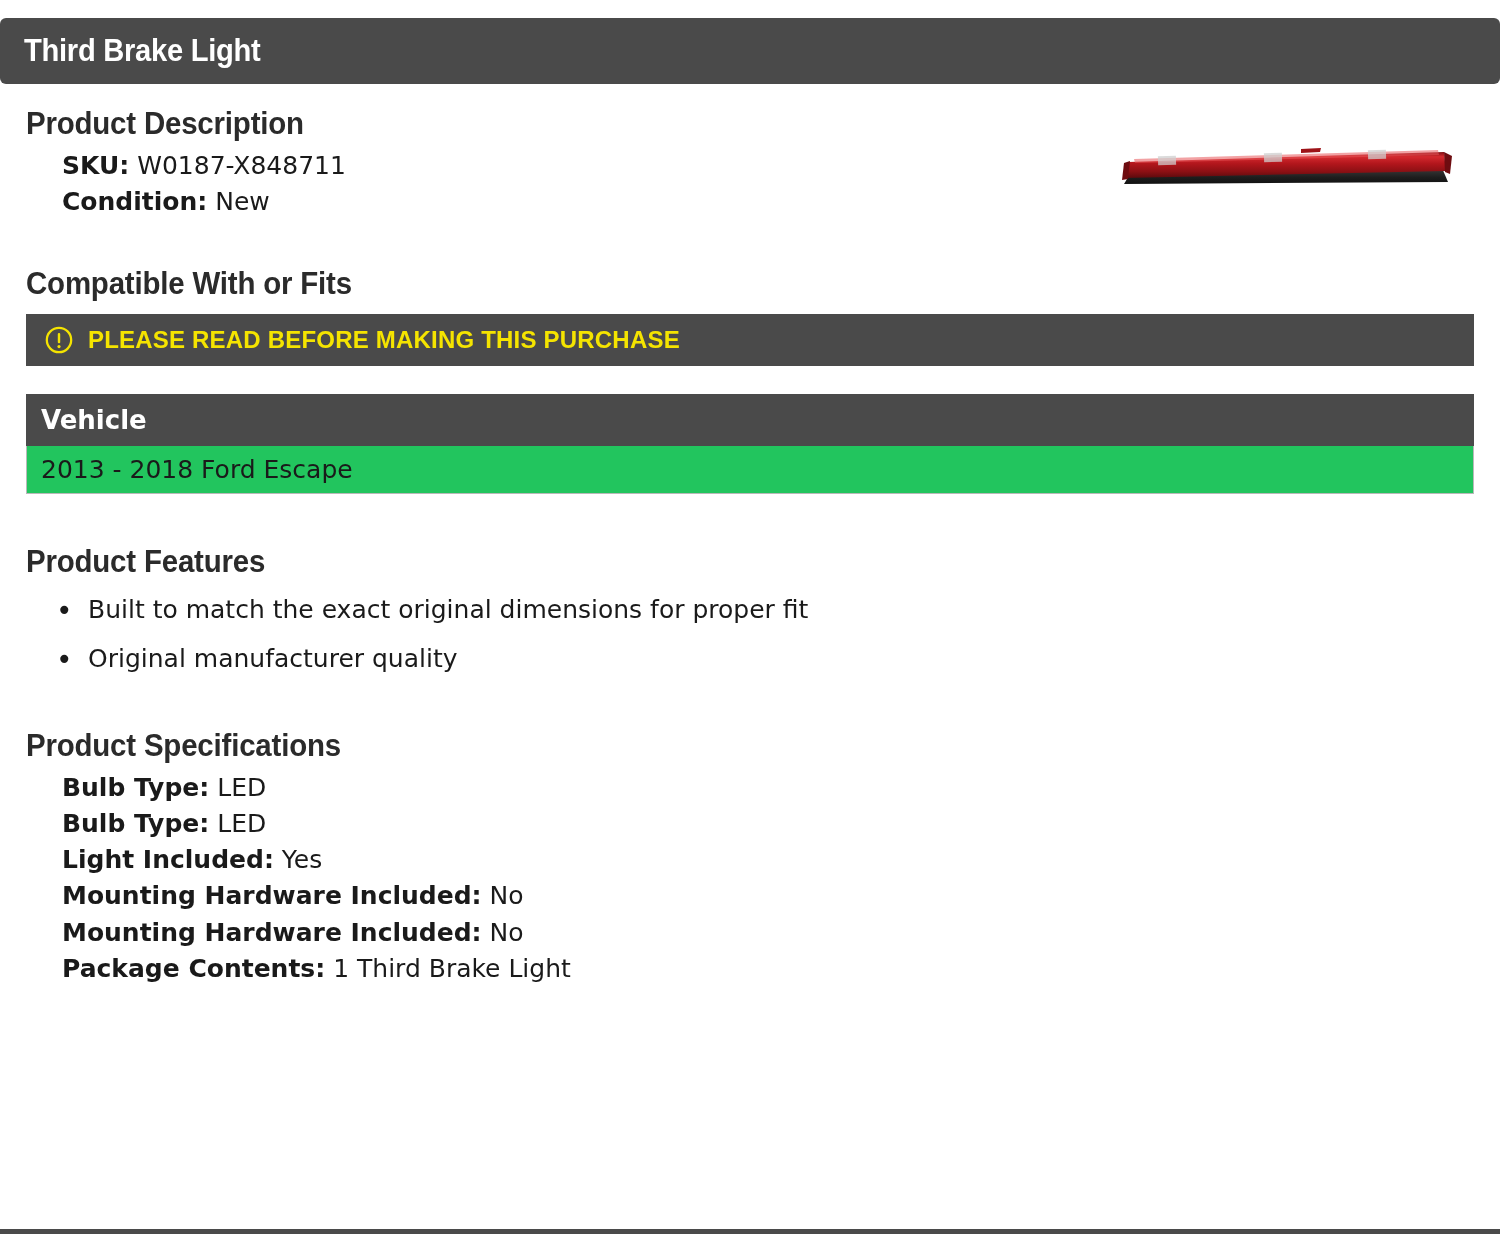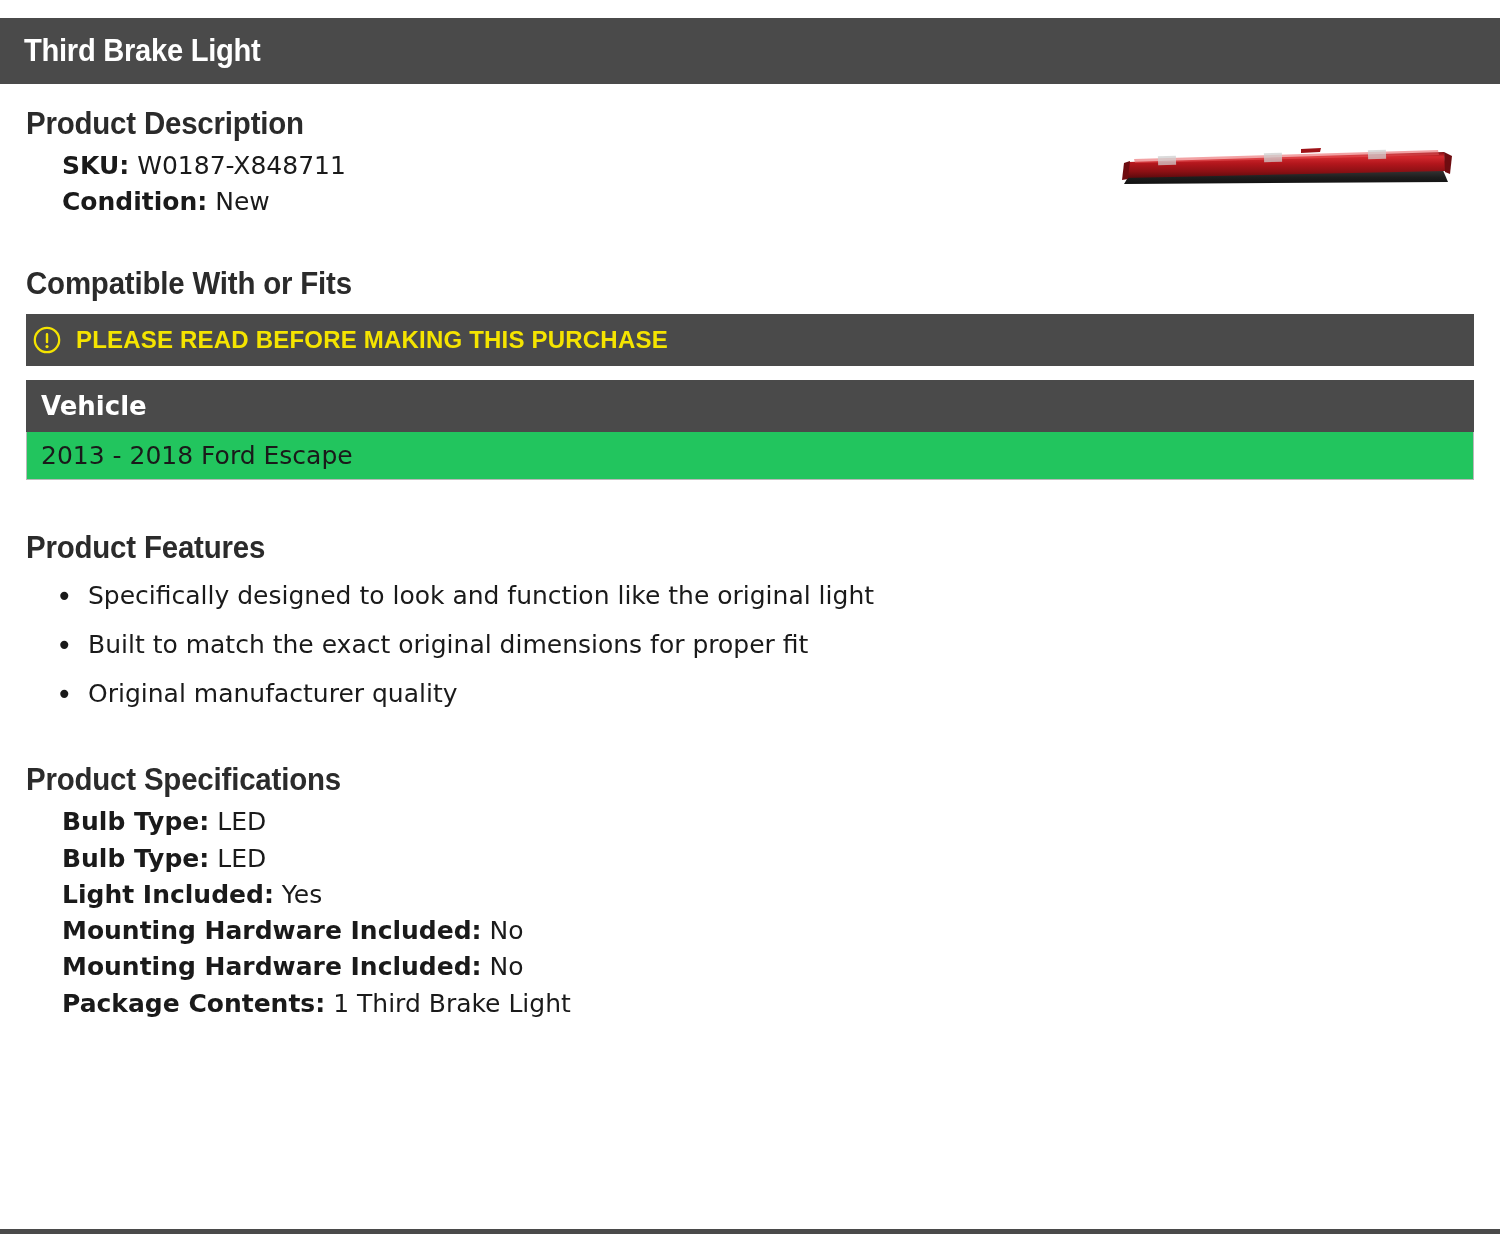--- a/index.html
+++ b/index.html
@@ -18,20 +18,21 @@
   }
 
   
   .titlebar {
     background: #4a4a4a;
     height: 66px;
     display: flex;
     align-items: center;
     padding: 0 24px;
     margin: 18px 0 0 0;
+    border-radius: 6px;
   }
   .titlebar .title {
     color: #ffffff;
     font-family: "Liberation Sans", sans-serif;
     font-weight: bold;
     font-size: 31px;
     letter-spacing: -0.3px;
     transform: scaleX(0.94);
     transform-origin: left center;
   }
@@ -78,41 +79,41 @@
     height: 70px;
   }
 
   
   .warn-banner {
     background: #4a4a4a;
     height: 52px;
     display: flex;
     align-items: center;
     gap: 14px;
-    padding: 0 6px;
+    padding: 0 18px;
     margin-top: 12px;
     width: 1448px;
   }
   .warn-icon {
     width: 30px;
     height: 30px;
     flex: 0 0 auto;
   }
   .warn-text {
     color: #f5e400;
     font-family: "Liberation Sans", sans-serif;
     font-weight: bold;
     font-size: 24px;
     letter-spacing: 0.2px;
   }
 
   
   .veh-table {
     width: 1448px;
-    margin-top: 14px;
+    margin-top: 28px;
     border-collapse: collapse;
   }
   .veh-table thead th {
     background: #4a4a4a;
     color: #ffffff;
     text-align: left;
     font-size: 26px;
     font-weight: bold;
     padding: 10px 14px;
     border: 1px solid #4a4a4a;
@@ -232,21 +233,20 @@
         <tr>
           <td>2013 - 2018 Ford Escape</td>
         </tr>
       </tbody>
     </table>
   </div>
 
   <div>
     <h2 class="section" style="margin-top:50px;">Product Features</h2>
     <ul class="features">
-      <li>Specifically designed to look and function like the original light</li>
       <li>Built to match the exact original dimensions for proper fit</li>
       <li>Original manufacturer quality</li>
     </ul>
   </div>
 
   <div>
     <h2 class="section" style="margin-top:44px;">Product Specifications</h2>
     <div class="kv-list">
       <div class="kv-row">
         <span class="k">Bulb Type:</span>

